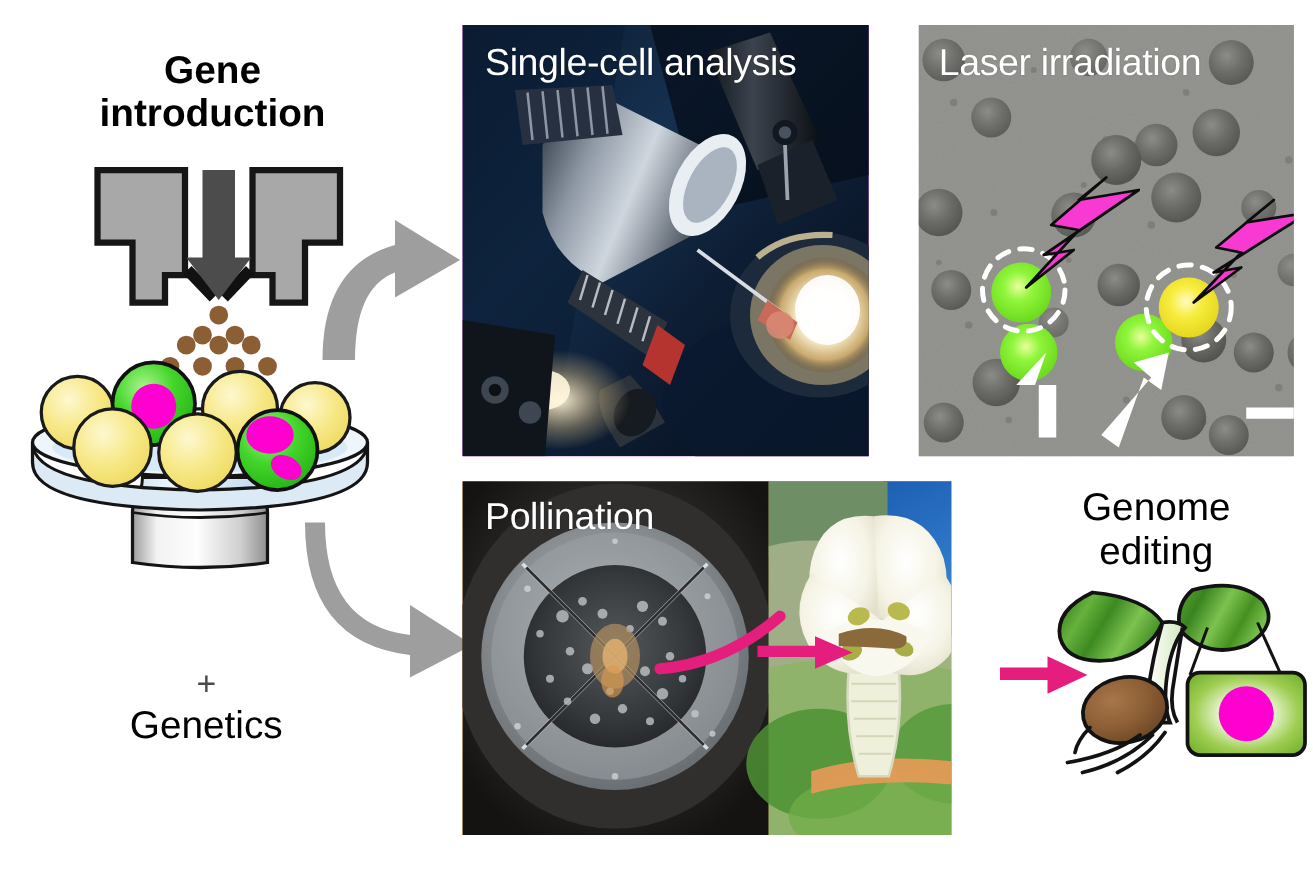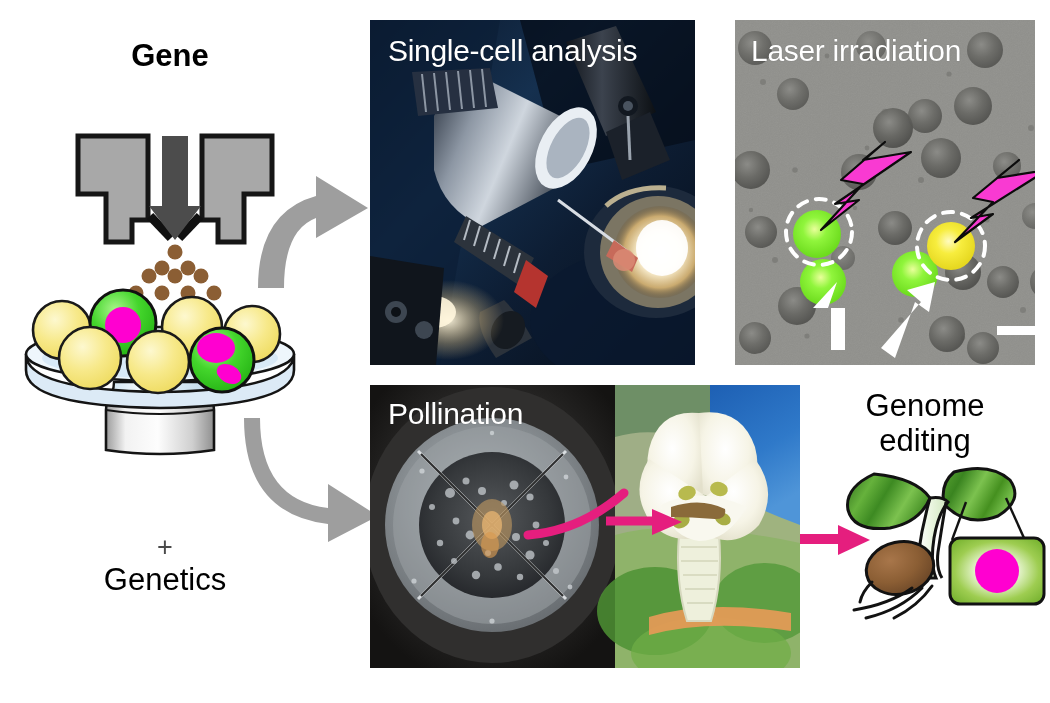--- a/index.html
+++ b/index.html
@@ -41,20 +41,21 @@
   }
   svg{display:block;overflow:visible;}
 </style>
 </head>
 <body>
 
 <div id="figure">
 
   <div class="blk-label" style="left:0;top:38px;width:340px;font-weight:bold;">
     <span>Gene</span><br>
+    <span>introduction</span>
   </div>
 
   <svg class="abs" style="left:70px;top:128px;" width="210" height="150" viewBox="0 0 210 150">
 
     <path d="M8 8 L78 8 L78 92 L62 92 L62 114 L36 114 L36 66 L8 66 Z" fill="#a8a8a8" stroke="#161616" stroke-width="5" stroke-linejoin="miter"></path>
 
     <path d="M202 8 L132 8 L132 92 L148 92 L148 114 L174 114 L174 66 L202 66 Z" fill="#a8a8a8" stroke="#161616" stroke-width="5" stroke-linejoin="miter"></path>
 
     <path d="M80 88 L101 110" stroke="#111111" stroke-width="9" stroke-linecap="butt"></path>
     <path d="M130 88 L109 110" stroke="#111111" stroke-width="9" stroke-linecap="butt"></path>
@@ -366,21 +367,21 @@
       <path d="M168 288 L186 278 L162 252 L196 252 L196 252 Z" fill="none"></path>
       <g>
         <path d="M146 328 L186 282 L172 270 L200 262 L194 292 L180 282 L160 338 Z" fill="#ffffff"></path>
       </g>
 
       <rect x="262" y="306" width="56" height="9" fill="#ffffff"></rect>
     </svg>
     <div class="panel-title" style="left:16px;top:14px;">Laser irradiation</div>
   </div>
 
-  <div class="panel" style="left:370px;top:385px;width:430px;height:283px;background:#a16207;">
+  <div class="panel" style="left:370px;top:385px;width:391px;height:283px;background:#a16207;">
 
     <svg class="abs" style="left:0;top:0;" width="245" height="283" viewBox="0 0 245 283">
       <defs>
         <radialGradient id="dishOuter" cx="50%" cy="45%" r="62%">
           <stop offset="0%" stop-color="#4e4d4b"></stop>
           <stop offset="60%" stop-color="#2b2a29"></stop>
           <stop offset="100%" stop-color="#141312"></stop>
         </radialGradient>
         <radialGradient id="agarGrad" cx="45%" cy="40%" r="60%">
           <stop offset="0%" stop-color="#b9bfc2"></stop>

